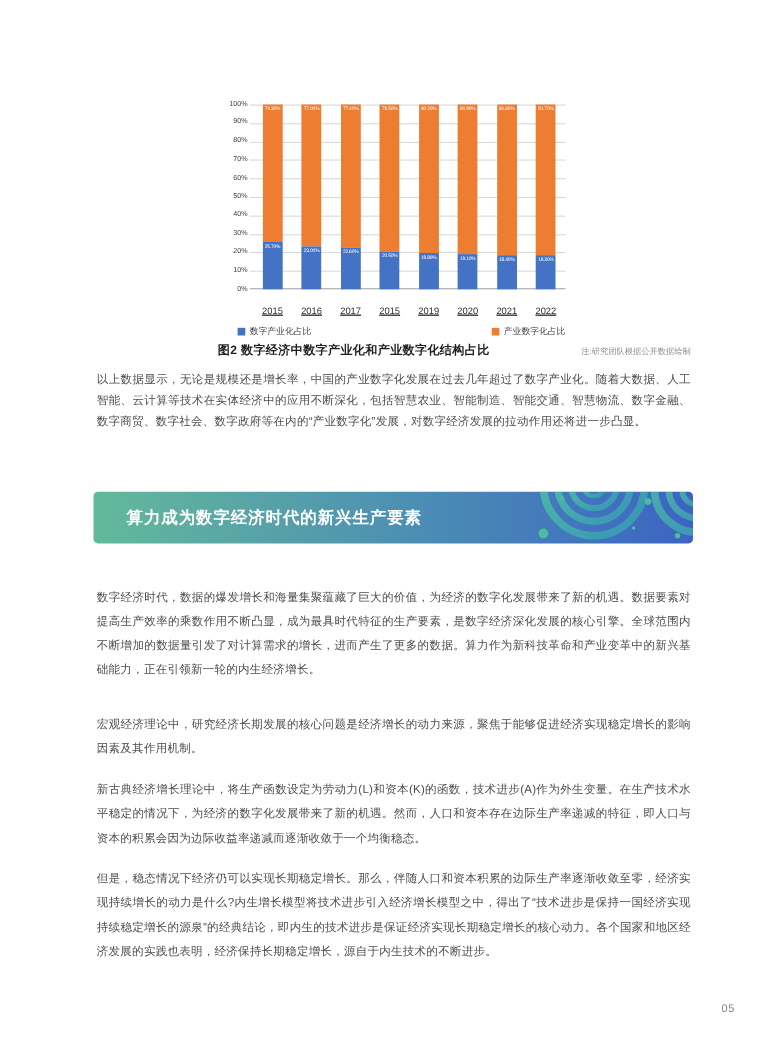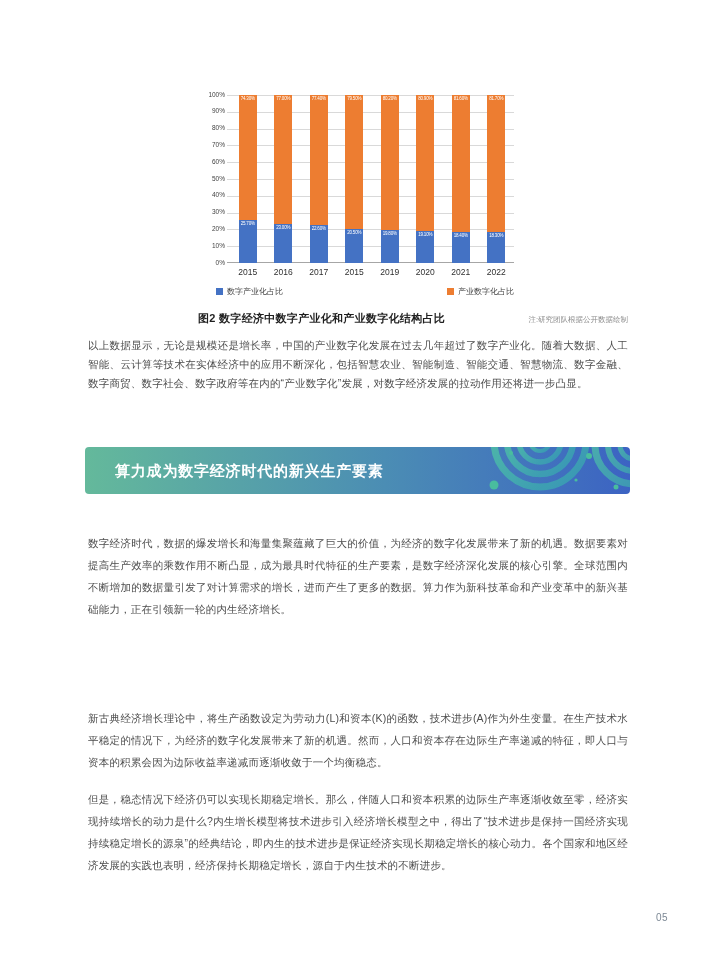--- a/index.html
+++ b/index.html
@@ -12,21 +12,21 @@
   .y-axis{position:relative;width:28px;height:168px;}
   .y-axis .ytick{position:absolute;right:5px;transform:translateY(50%);font-size:6.5px;color:#3f3f3f;line-height:1;}
   .plot{position:relative;flex:1;height:168px;}
   .gridline{position:absolute;left:-3px;right:0;height:1px;background:#d9d9d9;}
   .gridline.base{background:#a6a6a6;}
   .bars{position:absolute;inset:0;display:flex;z-index:2;}
   .bar-col{flex:1;display:flex;align-items:flex-end;justify-content:center;height:100%;}
   .bar{width:18px;height:100%;display:flex;flex-direction:column;}
   .seg{display:flex;justify-content:center;align-items:flex-start;overflow:hidden;}
   .seg .dlabel{font-size:4.5px;line-height:7px;color:#ffffff;white-space:nowrap;letter-spacing:-0.2px;}
-  .x-labels{display:flex;margin-left:28px;margin-top:4px;}
+  .x-labels{display:flex;margin-left:28px;margin-top:14px;text-decoration:underline;}
   .x-labels span{flex:1;text-align:center;font-size:8.5px;color:#2f2f2f;}
   .legend{display:flex;justify-content:space-between;gap:26px;margin-top:9px;margin-left:14px;}
   .legend-item{display:flex;align-items:center;font-size:8px;color:#3f3f3f;}
   .legend-swatch{width:7px;height:7px;margin-right:4px;display:inline-block;}
 
   
   .caption-row{position:absolute;left:88px;top:311px;width:540px;display:flex;align-items:baseline;}
   .fig-caption{margin-left:110px;font-size:11px;font-weight:bold;color:#1f1f1f;letter-spacing:0.3px;}
   .fig-note{margin-left:auto;font-size:7.5px;color:#8c8c8c;}
 
@@ -219,18 +219,19 @@
         <circle cx="199" cy="9" r="3"></circle>
         <circle cx="226" cy="40" r="2.5"></circle>
         <circle cx="121" cy="6" r="2"></circle>
         <circle cx="186" cy="33" r="1.6"></circle>
       </g>
     </svg>
     <span class="banner-title">算力成为数字经济时代的新兴生产要素</span>
   </div>
 
   <div class="para p1">数字经济时代，数据的爆发增长和海量集聚蕴藏了巨大的价值，为经济的数字化发展带来了新的机遇。数据要素对提高生产效率的乘数作用不断凸显，成为最具时代特征的生产要素，是数字经济深化发展的核心引擎。全球范围内不断增加的数据量引发了对计算需求的增长，进而产生了更多的数据。算力作为新科技革命和产业变革中的新兴基础能力，正在引领新一轮的内生经济增长。</div>
+  <div class="para p2">宏观经济理论中，研究经济长期发展的核心问题是经济增长的动力来源，聚焦于能够促进经济实现稳定增长的影响因素及其作用机制。</div>
   <div class="para p3">新古典经济增长理论中，将生产函数设定为劳动力(L)和资本(K)的函数，技术进步(A)作为外生变量。在生产技术水平稳定的情况下，为经济的数字化发展带来了新的机遇。然而，人口和资本存在边际生产率递减的特征，即人口与资本的积累会因为边际收益率递减而逐渐收敛于一个均衡稳态。</div>
   <div class="para p4">但是，稳态情况下经济仍可以实现长期稳定增长。那么，伴随人口和资本积累的边际生产率逐渐收敛至零，经济实现持续增长的动力是什么?内生增长模型将技术进步引入经济增长模型之中，得出了“技术进步是保持一国经济实现持续稳定增长的源泉”的经典结论，即内生的技术进步是保证经济实现长期稳定增长的核心动力。各个国家和地区经济发展的实践也表明，经济保持长期稳定增长，源自于内生技术的不断进步。</div>
 
   <div class="page-num">05</div>
 
 </div>
 
 </body></html>

